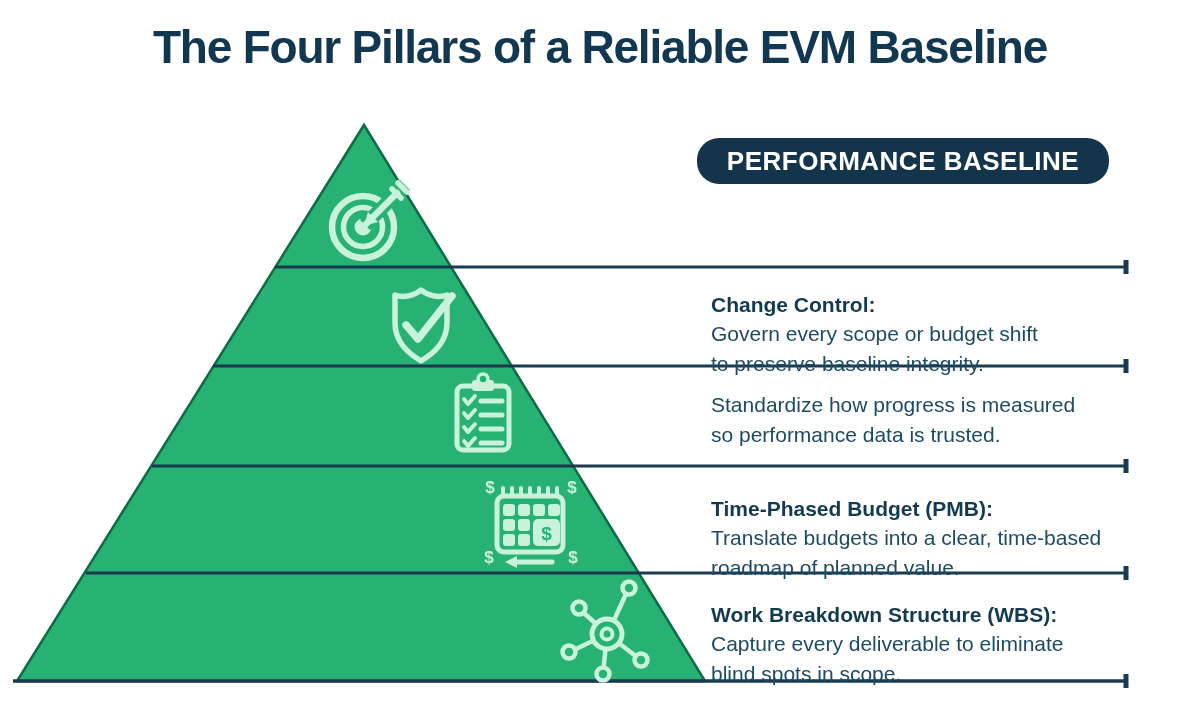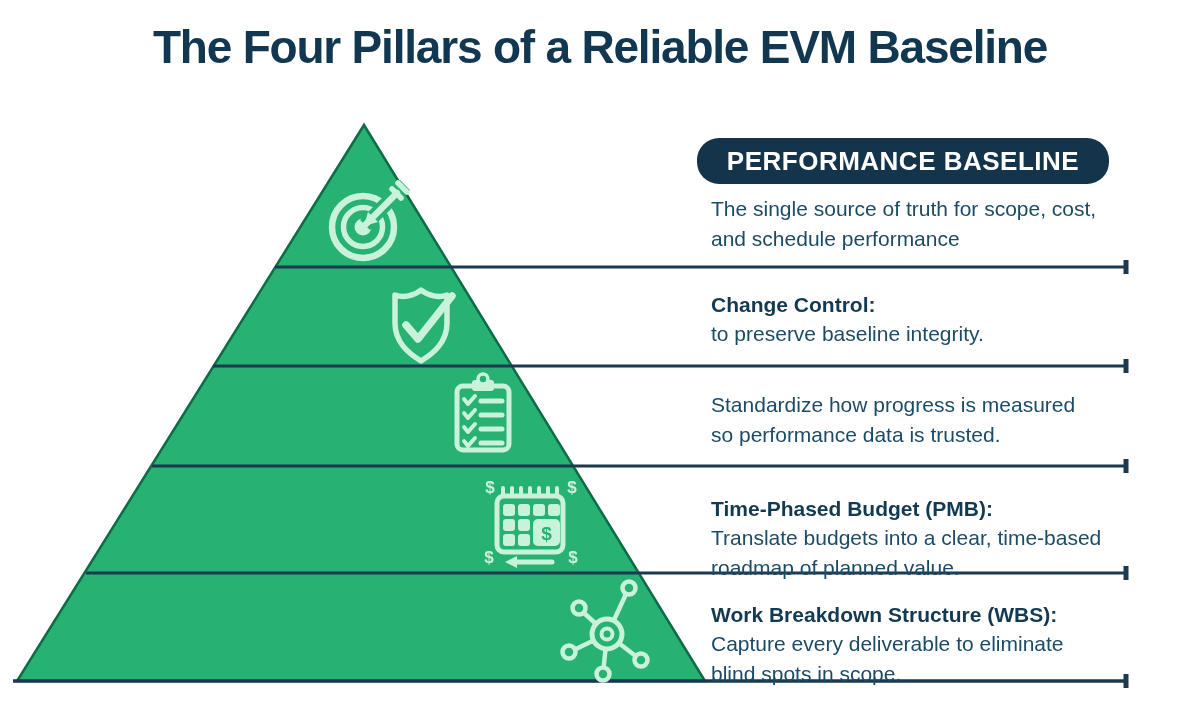--- a/index.html
+++ b/index.html
@@ -134,27 +134,24 @@
         <circle cx="-38" cy="18" r="6.5"></circle>
         <circle cx="-4" cy="40" r="6.5"></circle>
         <circle cx="34" cy="26" r="6.5"></circle>
       </g>
     </g>
   </svg>
 
   <div class="pill">
     <span>PERFORMANCE BASELINE</span>
   </div>
-  <div class="desc">
-    <div class="bodyline">The single source of truth for scope, cost,</div>
-    <div class="bodyline">and schedule performance</div>
-  </div>
 
   <div class="block b1">
     <h3>Change Control:</h3>
+    <div class="bodyline">Govern every scope or budget shift</div>
     <div class="bodyline">to preserve baseline integrity.</div>
   </div>
 
   <div class="block b2">
     <div class="bodyline">Standardize how progress is measured</div>
     <div class="bodyline">so performance data is trusted.</div>
   </div>
 
   <div class="block b3">
     <h3>Time-Phased Budget (PMB):</h3>

